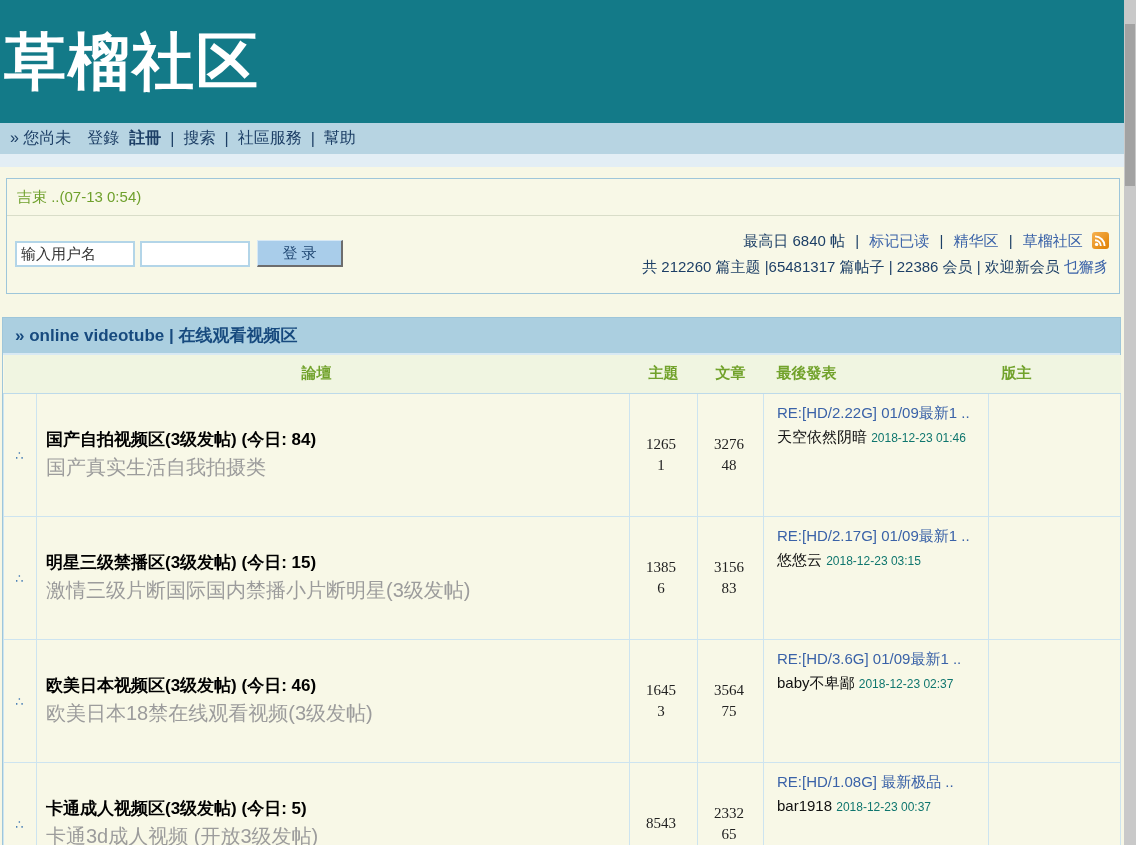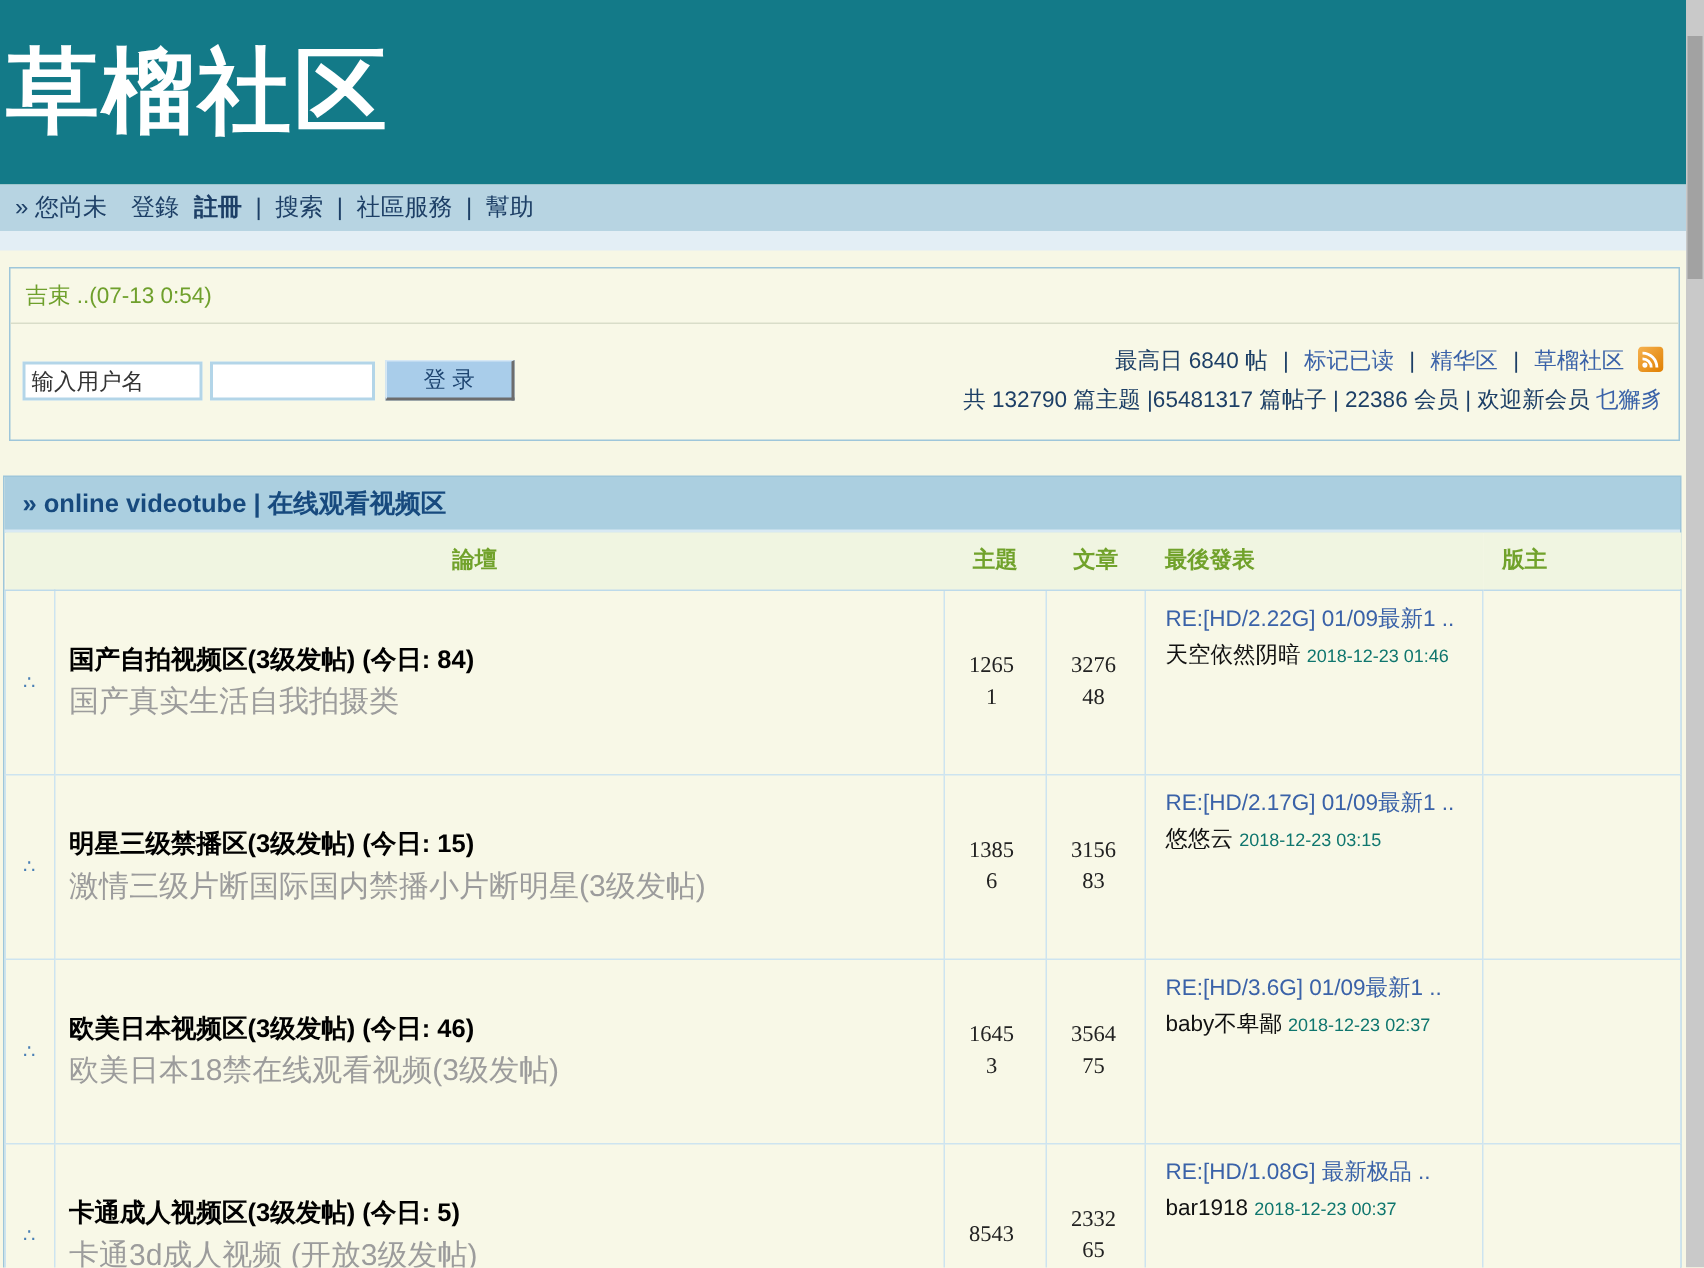--- a/index.html
+++ b/index.html
@@ -121,21 +121,21 @@
                 </linearGradient>
               </defs>
               <rect x="0" y="0" width="17" height="17" rx="3" fill="url(#rg)"></rect>
               <circle cx="4.6" cy="12.4" r="1.7" fill="#fff"></circle>
               <path d="M3 8.2 a5.8 5.8 0 0 1 5.8 5.8" fill="none" stroke="#fff" stroke-width="1.9"></path>
               <path d="M3 4.4 a9.6 9.6 0 0 1 9.6 9.6" fill="none" stroke="#fff" stroke-width="1.9"></path>
             </svg>
           </span>
         </div>
         <div>
-          <span>共 132790 篇主题 |65481317 篇帖子 | 22386 会员 | 欢迎新会员</span>
+          <span>共 212260 篇主题 |65481317 篇帖子 | 22386 会员 | 欢迎新会员</span>
           <a href="#">乜獬豸</a>
         </div>
       </div>
     </div>
   </div>
 
   <div class="forum-box">
     <div class="section-header">» online videotube | 在线观看视频区</div>
     <table class="forums">
       <colgroup>

